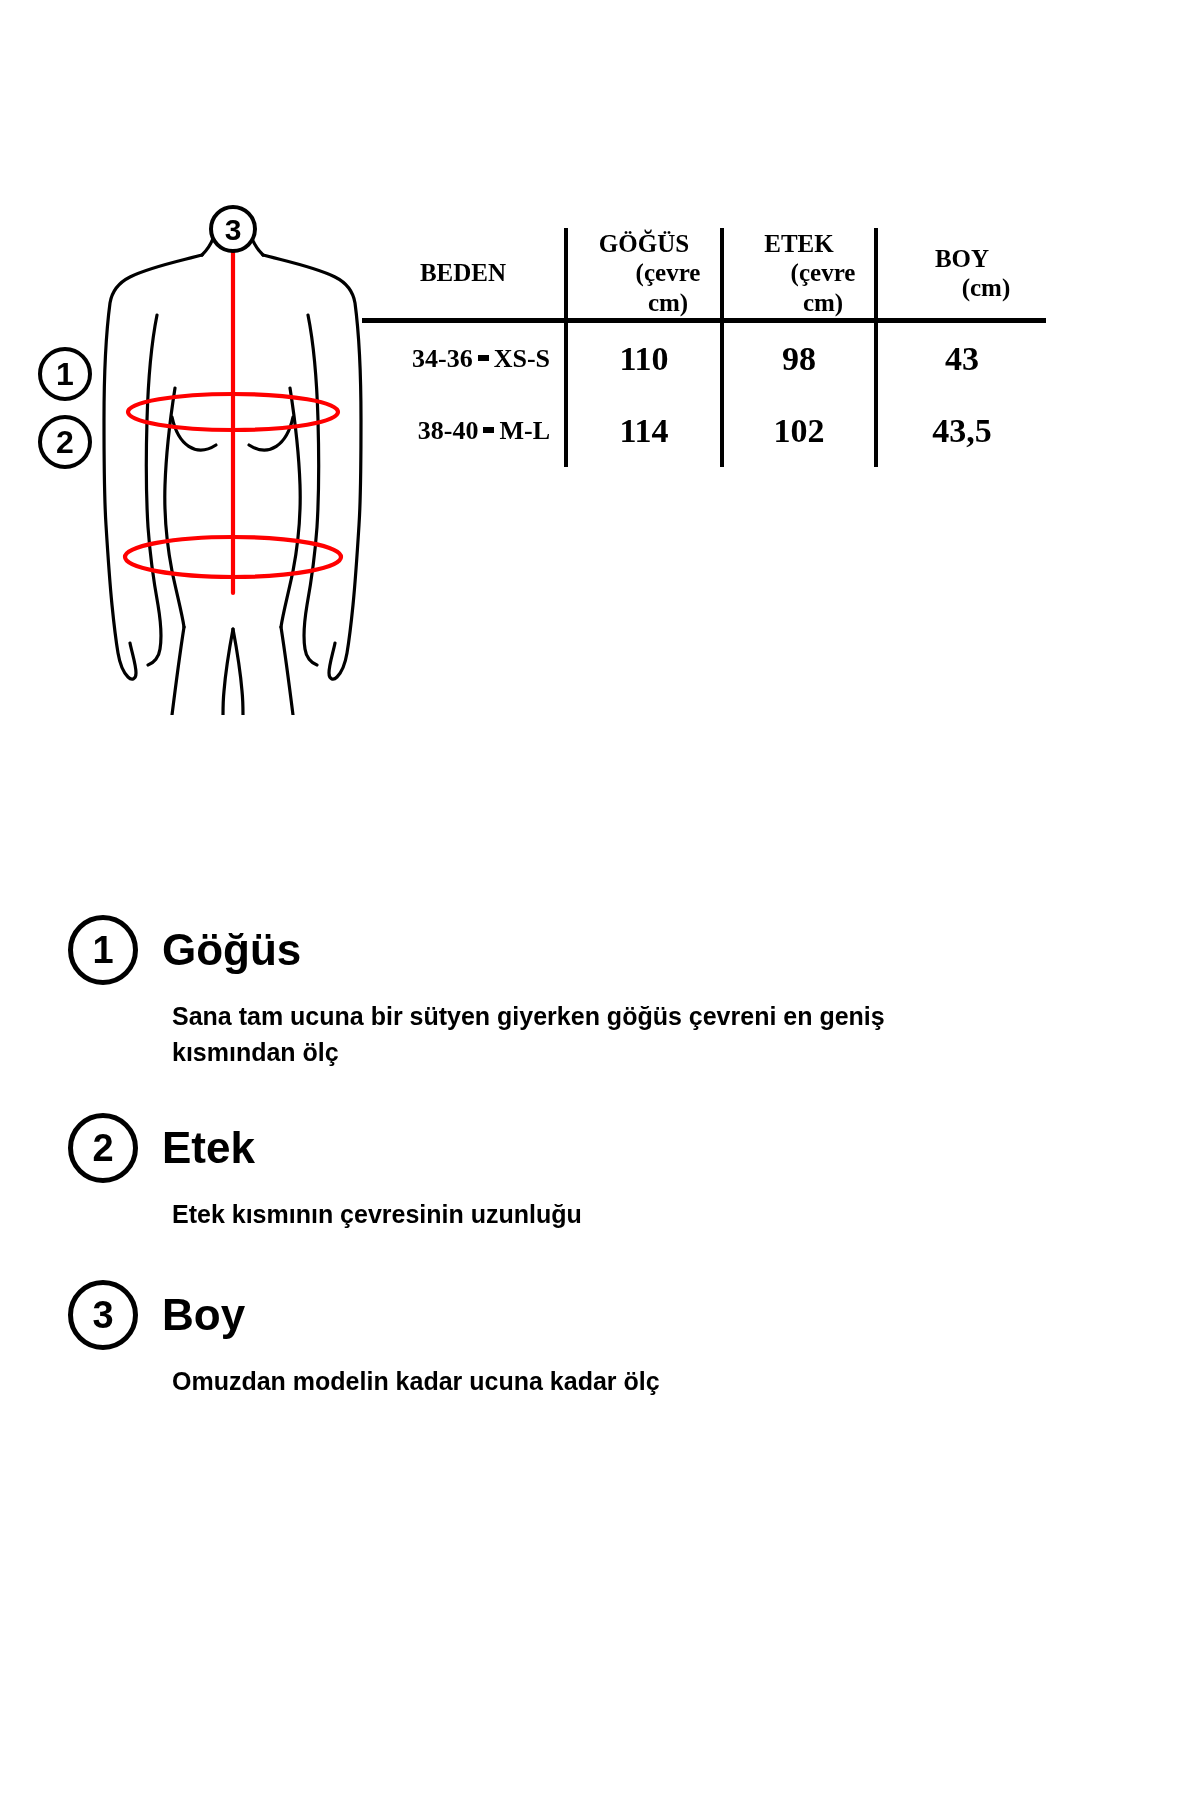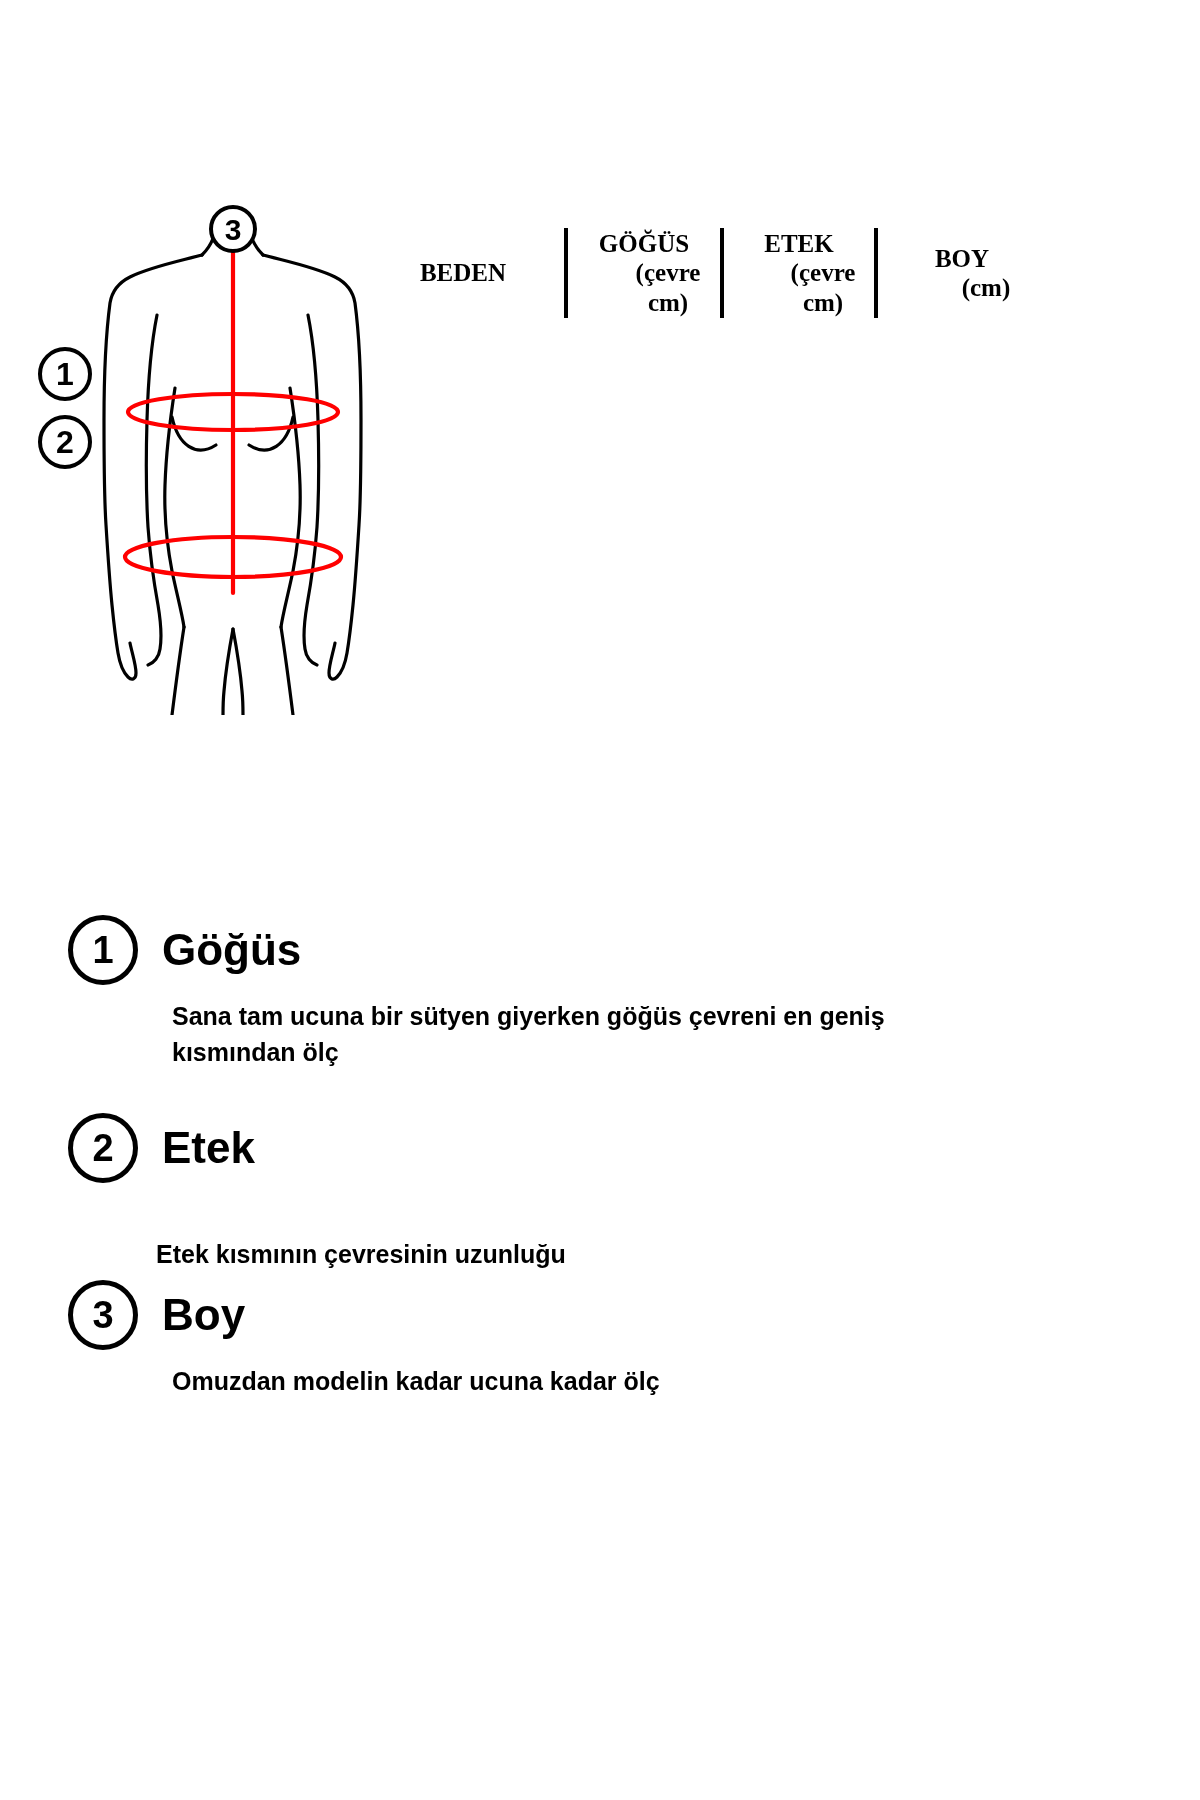--- a/index.html
+++ b/index.html
@@ -150,21 +150,21 @@
     font-size: 25px;
     font-weight: 700;
     line-height: 1.42;
     max-width: 840px;
   }
 
   #li-1 { position: absolute; left: 68px; top: 15px; }
   #li-1 .legend-desc { position: absolute; left: 104px; top: 84px; width: 840px; }
 
   #li-2 { position: absolute; left: 68px; top: 213px; }
-  #li-2 .legend-desc { position: absolute; left: 88px; top: 84px; width: 840px; margin-top: 40px; }
+  #li-2 .legend-desc { position: absolute; left: 104px; top: 84px; width: 840px; }
 
   #li-3 { position: absolute; left: 68px; top: 380px; }
   #li-3 .legend-desc { position: absolute; left: 104px; top: 84px; width: 840px; }
 </style>
 </head>
 <body>
 
 <div id="top-section">
 
   <div id="figure-wrap">
@@ -250,20 +250,36 @@
             <span>ETEK</span>
             <span class="sub">(çevre cm)</span>
           </th>
           <th class="c-boy vline-l">
             <span>BOY</span>
             <span class="sub">(cm)</span>
           </th>
         </tr>
       </thead>
       <tbody>
+        <tr class="data-row thickline">
+          <td class="beden">
+            <span>34-36</span><span class="sep-sq"></span><span>XS-S</span>
+          </td>
+          <td class="vline-l">110</td>
+          <td class="vline-l">98</td>
+          <td class="vline-l">43</td>
+        </tr>
+        <tr class="data-row">
+          <td class="beden">
+            <span>38-40</span><span class="sep-sq"></span><span>M-L</span>
+          </td>
+          <td class="vline-l">114</td>
+          <td class="vline-l">102</td>
+          <td class="vline-l">43,5</td>
+        </tr>
       </tbody>
     </table>
   </div>
 </div>
 
 <div id="legend">
 
   <div class="legend-item" id="li-1">
     <div class="legend-head">
       <div class="legend-bubble">

